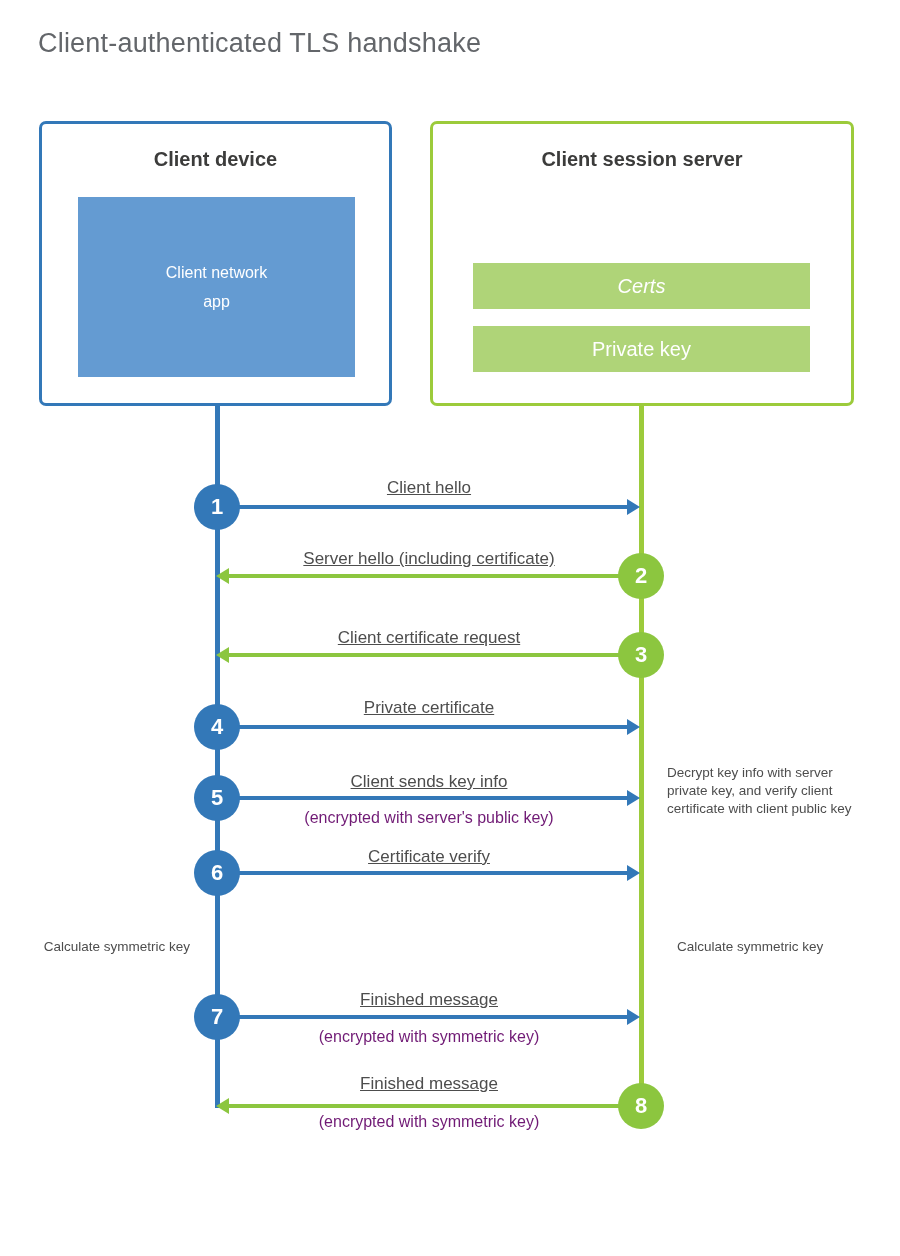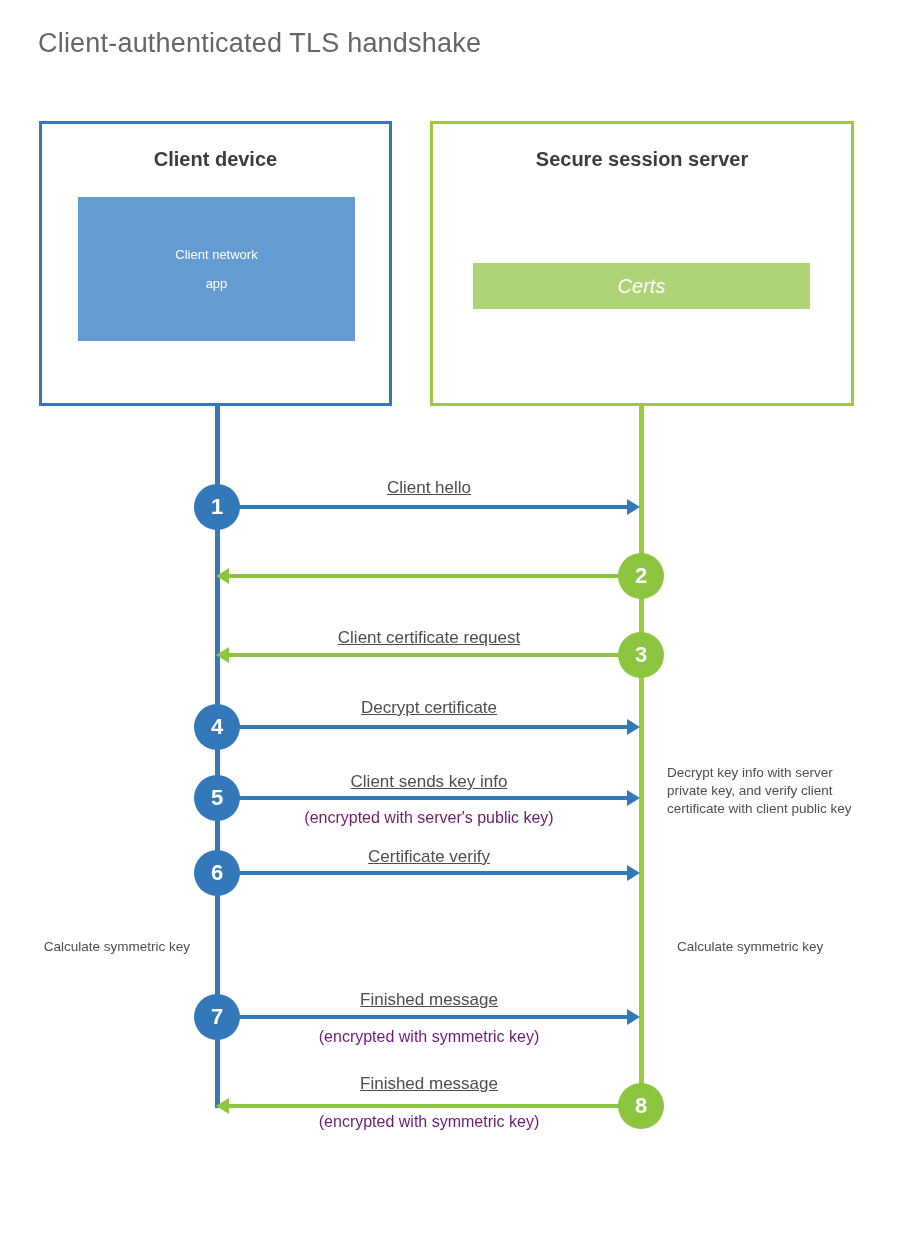--- a/index.html
+++ b/index.html
@@ -30,20 +30,21 @@
     color: #63666a;
     letter-spacing: 0.2px;
     white-space: nowrap;
   }
 
   
   .party-box {
     position: absolute;
     box-sizing: border-box;
     background: #ffffff;
+    border-radius: 7px;
   }
   #client-box {
     left: 39px;
     top: 121px;
     width: 353px;
     height: 285px;
     border: 3px solid #3378b8;
   }
   #server-box {
     left: 430px;
@@ -62,24 +63,24 @@
     font-weight: bold;
     color: #3c3c3b;
   }
 
   
   #client-app {
     position: absolute;
     left: 36px;
     top: 73px;
     width: 277px;
-    height: 144px;
+    height: 180px;
     background: #649bd2;
     color: #ffffff;
-    font-size: 13px;
+    font-size: 16px;
     line-height: 29px;
     display: flex;
     align-items: center;
     justify-content: center;
     text-align: center;
   }
 
   
   .server-bar {
     position: absolute;
@@ -192,50 +193,54 @@
 
   <div class="party-box" id="client-box">
     <div class="party-title">Client device</div>
     <div id="client-app">
       <span style="white-space: pre-line;">Client network
 app</span>
     </div>
   </div>
 
   <div class="party-box" id="server-box">
-    <div class="party-title">Secure session server</div>
+    <div class="party-title">Client session server</div>
     <div class="server-bar" id="server-bar-1">
       <span>Certs</span>
+    </div>
+    <div class="server-bar" id="server-bar-2">
+      <span>Private key</span>
     </div>
   </div>
 
   <div class="lifeline" id="client-lifeline"></div>
   <div class="lifeline" id="server-lifeline"></div>
 
   <div class="msg-label" style="left:229px; top:478px; width:400px;">Client hello</div>
   <div class="arrow-line blue" style="left:217px; top:505px; width:410px;"></div>
   <div class="arrow-head right blue" style="left:627px; top:499px;"></div>
   <div class="step-circle blue" style="left:194px; top:484px;">
     <span>1</span>
   </div>
 
+  <div class="msg-label" style="left:229px; top:549px; width:400px;">Server hello (including certificate)</div>
   <div class="arrow-line green" style="left:228px; top:574px; width:414px;"></div>
   <div class="arrow-head left green" style="left:216px; top:568px;"></div>
   <div class="step-circle green" style="left:618px; top:553px;">
     <span>2</span>
   </div>
 
   <div class="msg-label" style="left:229px; top:628px; width:400px;">Client certificate request</div>
   <div class="arrow-line green" style="left:228px; top:653px; width:414px;"></div>
   <div class="arrow-head left green" style="left:216px; top:647px;"></div>
   <div class="step-circle green" style="left:618px; top:632px;">
     <span>3</span>
   </div>
 
-  <div class="msg-label" style="left:229px; top:698px; width:400px;">Decrypt certificate</div>
+  <div class="msg-label" style="left:229px; top:698px; width:400px;">Private certificate</div>
   <div class="arrow-line blue" style="left:217px; top:725px; width:410px;"></div>
   <div class="arrow-head right blue" style="left:627px; top:719px;"></div>
   <div class="step-circle blue" style="left:194px; top:704px;">
     <span>4</span>
   </div>
 
   <div class="msg-label" style="left:229px; top:772px; width:400px;">Client sends key info</div>
   <div class="arrow-line blue" style="left:217px; top:796px; width:410px;"></div>
   <div class="arrow-head right blue" style="left:627px; top:790px;"></div>
   <div class="msg-sub" style="left:229px; top:809px; width:400px;">(encrypted with server's public key)</div>

